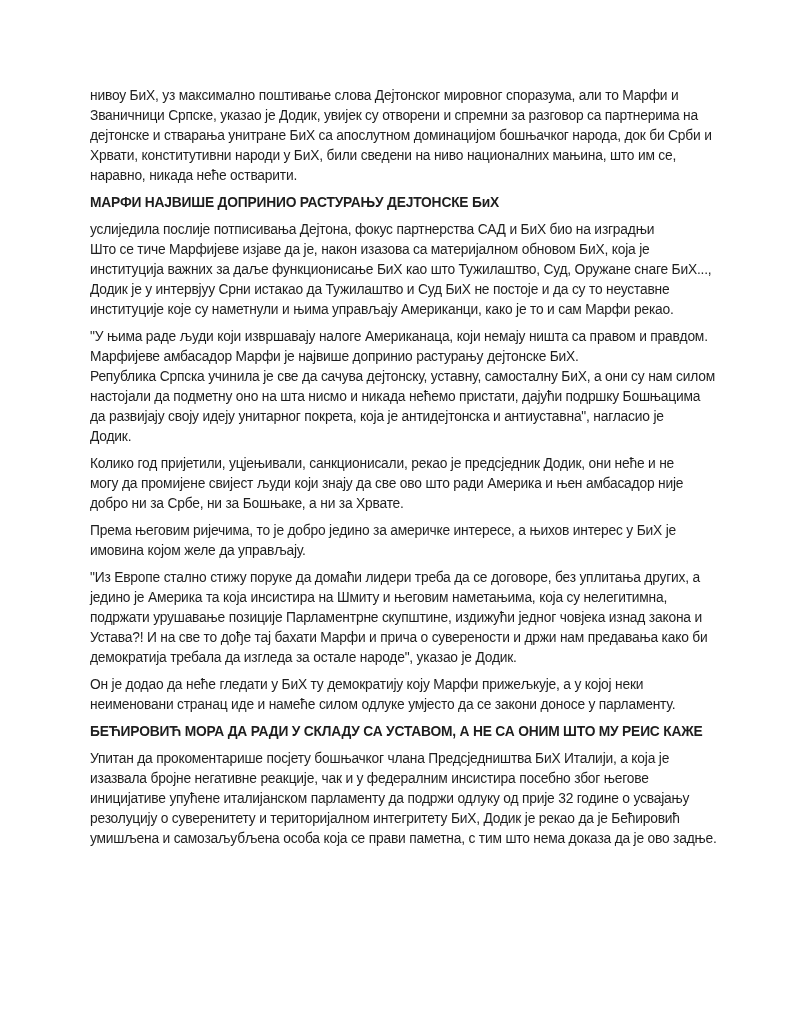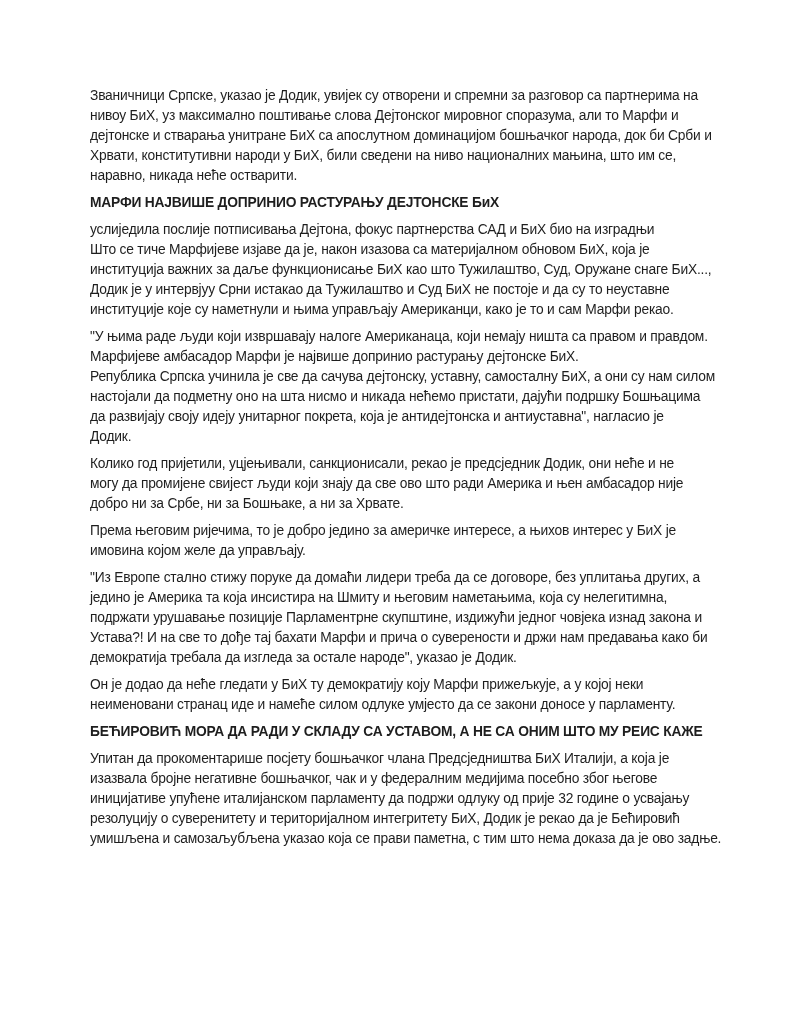--- a/index.html
+++ b/index.html
@@ -40,22 +40,22 @@
     white-space: nowrap;
     height: 20px;
   }
 </style>
 </head>
 <body>
 
 <div class="page">
   <div class="article" id="article-root" style="color: rgb(30, 30, 30);">
       <div class="block paragraph">
+        <div class="line">нивоу БиХ, уз максимално поштивање слова Дејтонског мировног споразума, али то Марфи и</div>
         <div class="line">Званичници Српске, указао је Додик, увијек су отворени и спремни за разговор са партнерима на</div>
-        <div class="line">нивоу БиХ, уз максимално поштивање слова Дејтонског мировног споразума, али то Марфи и</div>
         <div class="line">дејтонске и стварања унитране БиХ са апослутном доминацијом бошњачког народа, док би Срби и</div>
         <div class="line">Хрвати, конститутивни народи у БиХ, били сведени на ниво националних мањина, што им се,</div>
         <div class="line">наравно, никада неће остварити.</div>
       </div>
       <div class="block heading">
         <div class="line">МАРФИ НАЈВИШЕ ДОПРИНИО РАСТУРАЊУ ДЕЈТОНСКЕ БиХ</div>
       </div>
       <div class="block paragraph">
         <div class="line">услиједила послије потписивања Дејтона, фокус партнерства САД и БиХ био на изградњи</div>
         <div class="line">Што се тиче Марфијеве изјаве да је, након изазова са материјалном обновом БиХ, која је</div>
@@ -89,19 +89,19 @@
       </div>
       <div class="block paragraph">
         <div class="line">Он је додао да неће гледати у БиХ ту демократију коју Марфи прижељкује, а у којој неки</div>
         <div class="line">неименовани странац иде и намеће силом одлуке умјесто да се закони доносе у парламенту.</div>
       </div>
       <div class="block heading">
         <div class="line">БЕЋИРОВИЋ МОРА ДА РАДИ У СКЛАДУ СА УСТАВОМ, А НЕ СА ОНИМ ШТО МУ РЕИС КАЖЕ</div>
       </div>
       <div class="block paragraph">
         <div class="line">Упитан да прокоментарише посјету бошњачког члана Предсједништва БиХ Италији, а која је</div>
-        <div class="line">изазвала бројне негативне бошњачког, чак и у федералним медијима посебно због његове</div>
+        <div class="line">изазвала бројне негативне реакције, чак и у федералним инсистира посебно због његове</div>
         <div class="line">иницијативе упућене италијанском парламенту да подржи одлуку од прије 32 године о усвајању</div>
         <div class="line">резолуцију о суверенитету и територијалном интегритету БиХ, Додик је рекао да је Бећировић</div>
-        <div class="line">умишљена и самозаљубљена указао која се прави паметна, с тим што нема доказа да је ово задње.</div>
+        <div class="line">умишљена и самозаљубљена особа која се прави паметна, с тим што нема доказа да је ово задње.</div>
       </div>
     </div>
 </div>
 
 </body></html>

